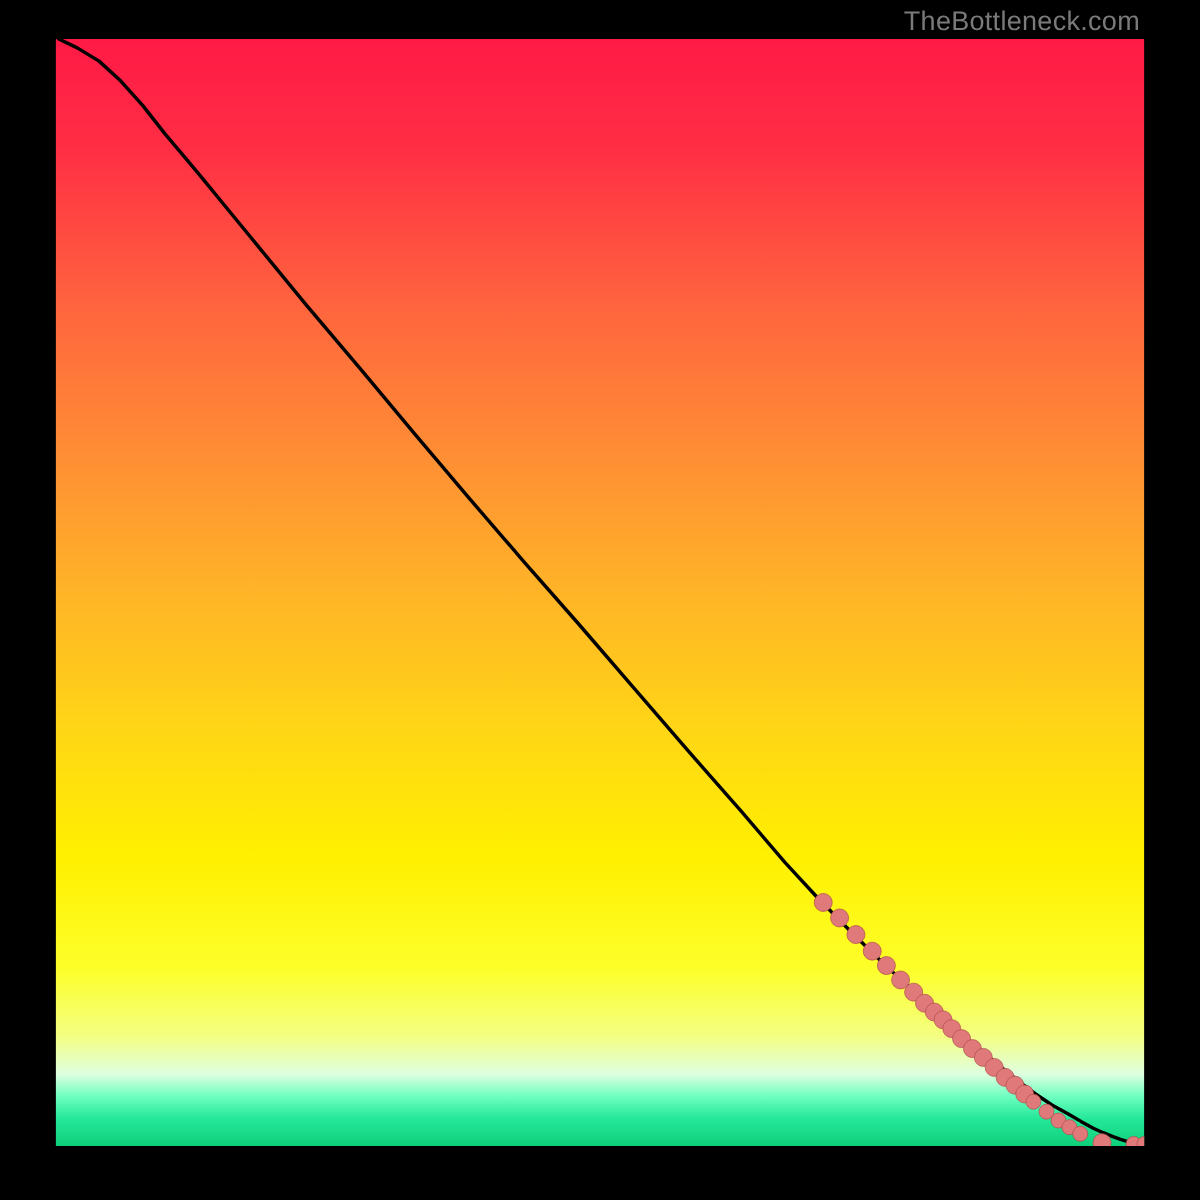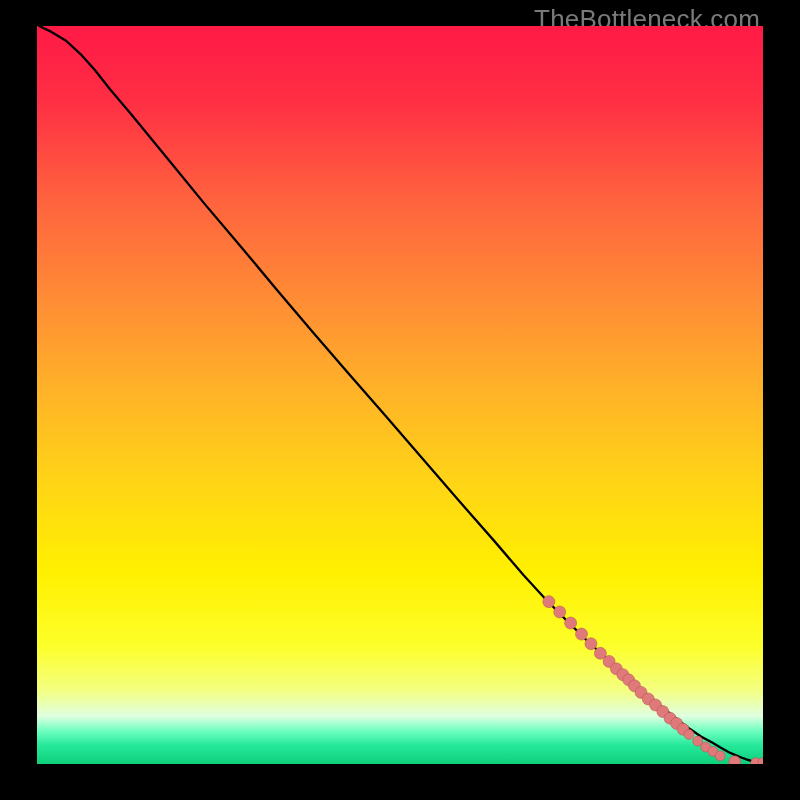--- a/index.html
+++ b/index.html
@@ -32,21 +32,21 @@
     position: absolute;
     inset: 0;
     width: 100%;
     height: 100%;
   }
   .watermark {
     position: absolute;
     top: 4px;
     right: 40px;
     color: #7a7a7a;
-    font-size: 26px;
+    font-size: 18px;
     font-weight: 400;
     letter-spacing: 0.2px;
   }
 </style>
 </head>
 <body>
 
 <div class="frame">
   <div class="watermark">TheBottleneck.com</div>
   <div class="plot-area">

